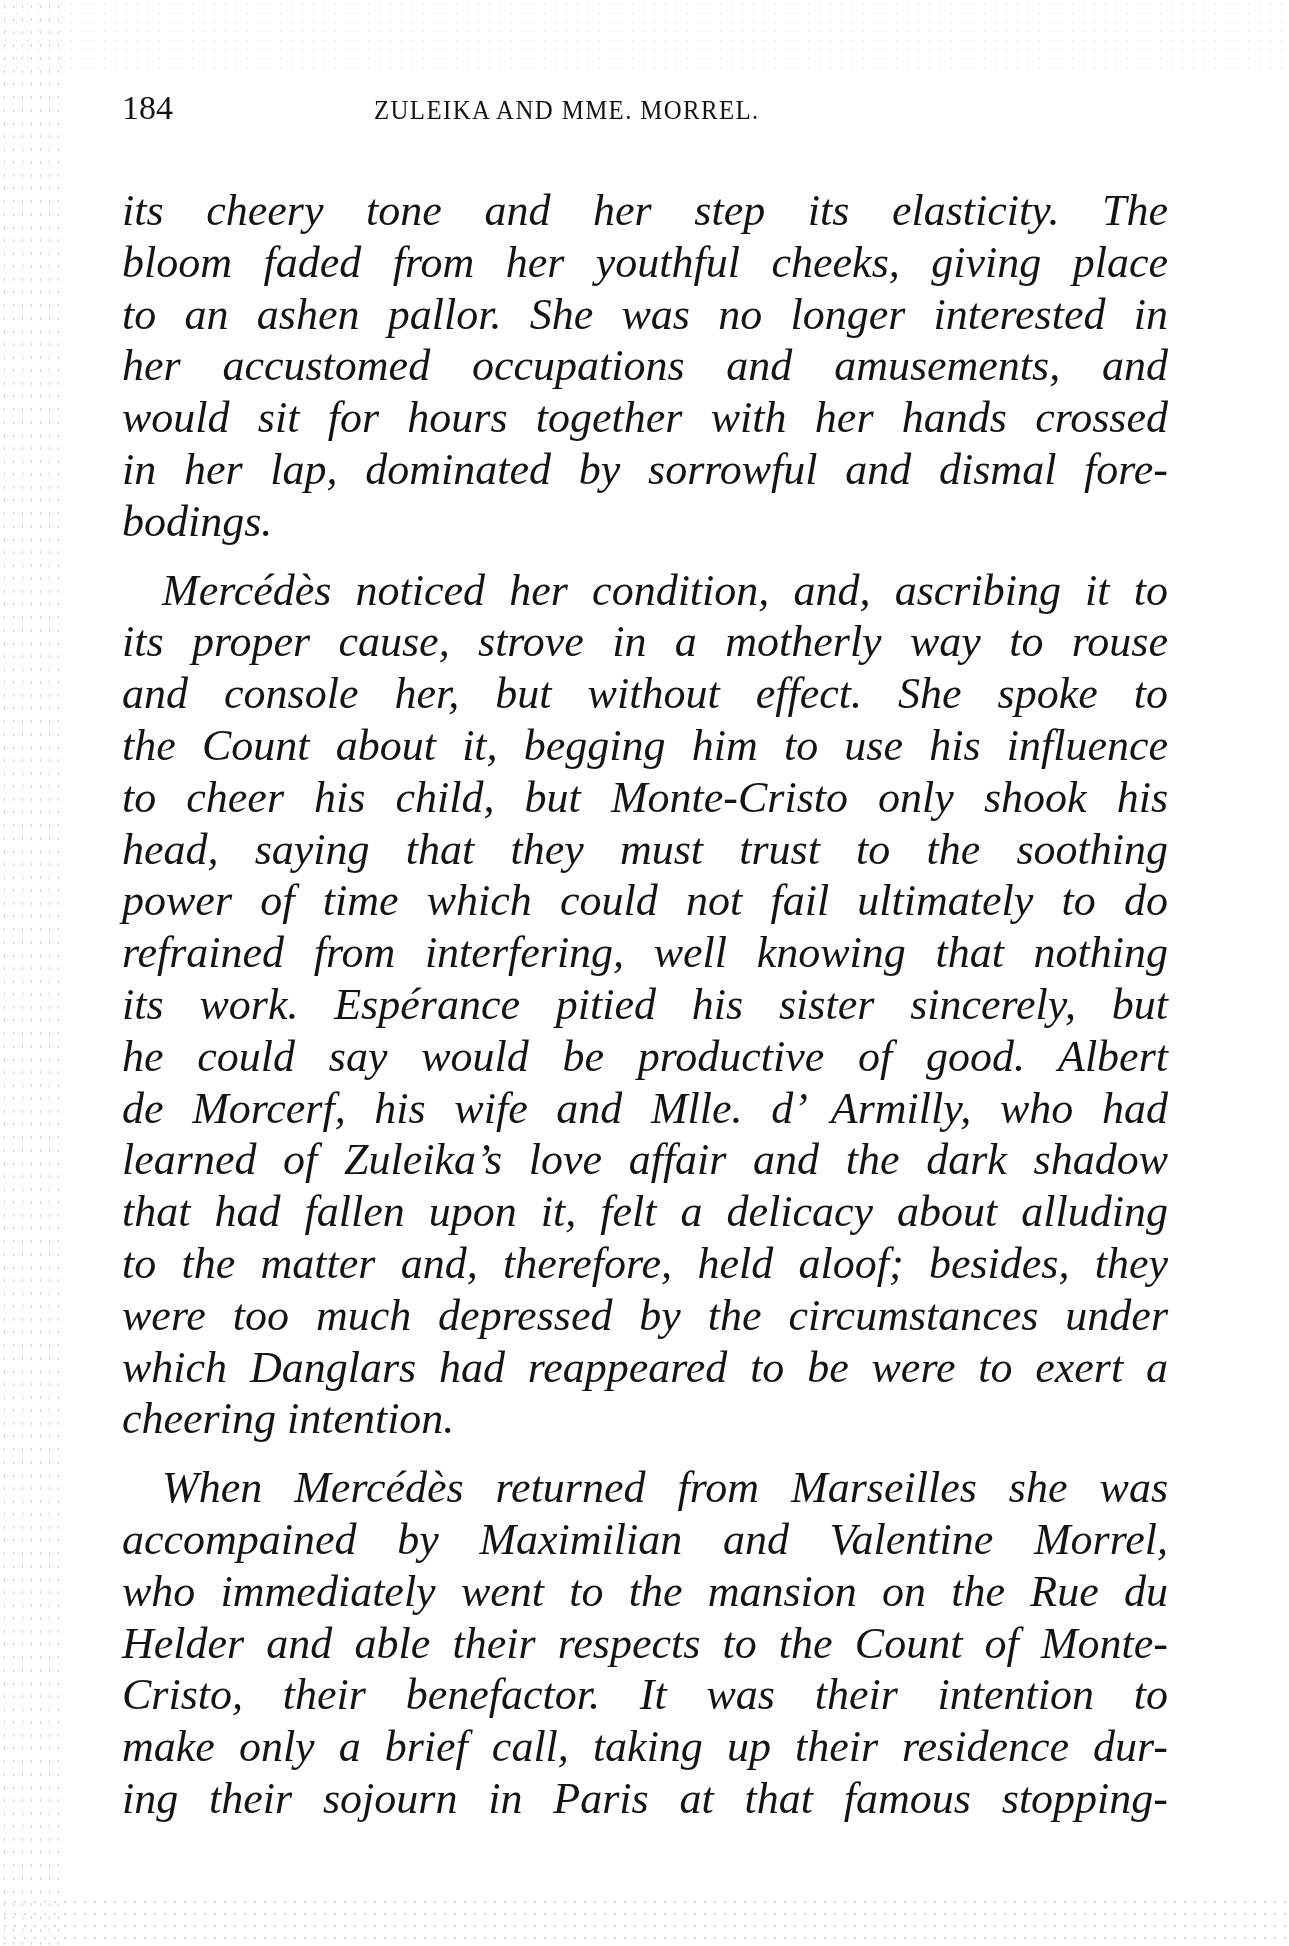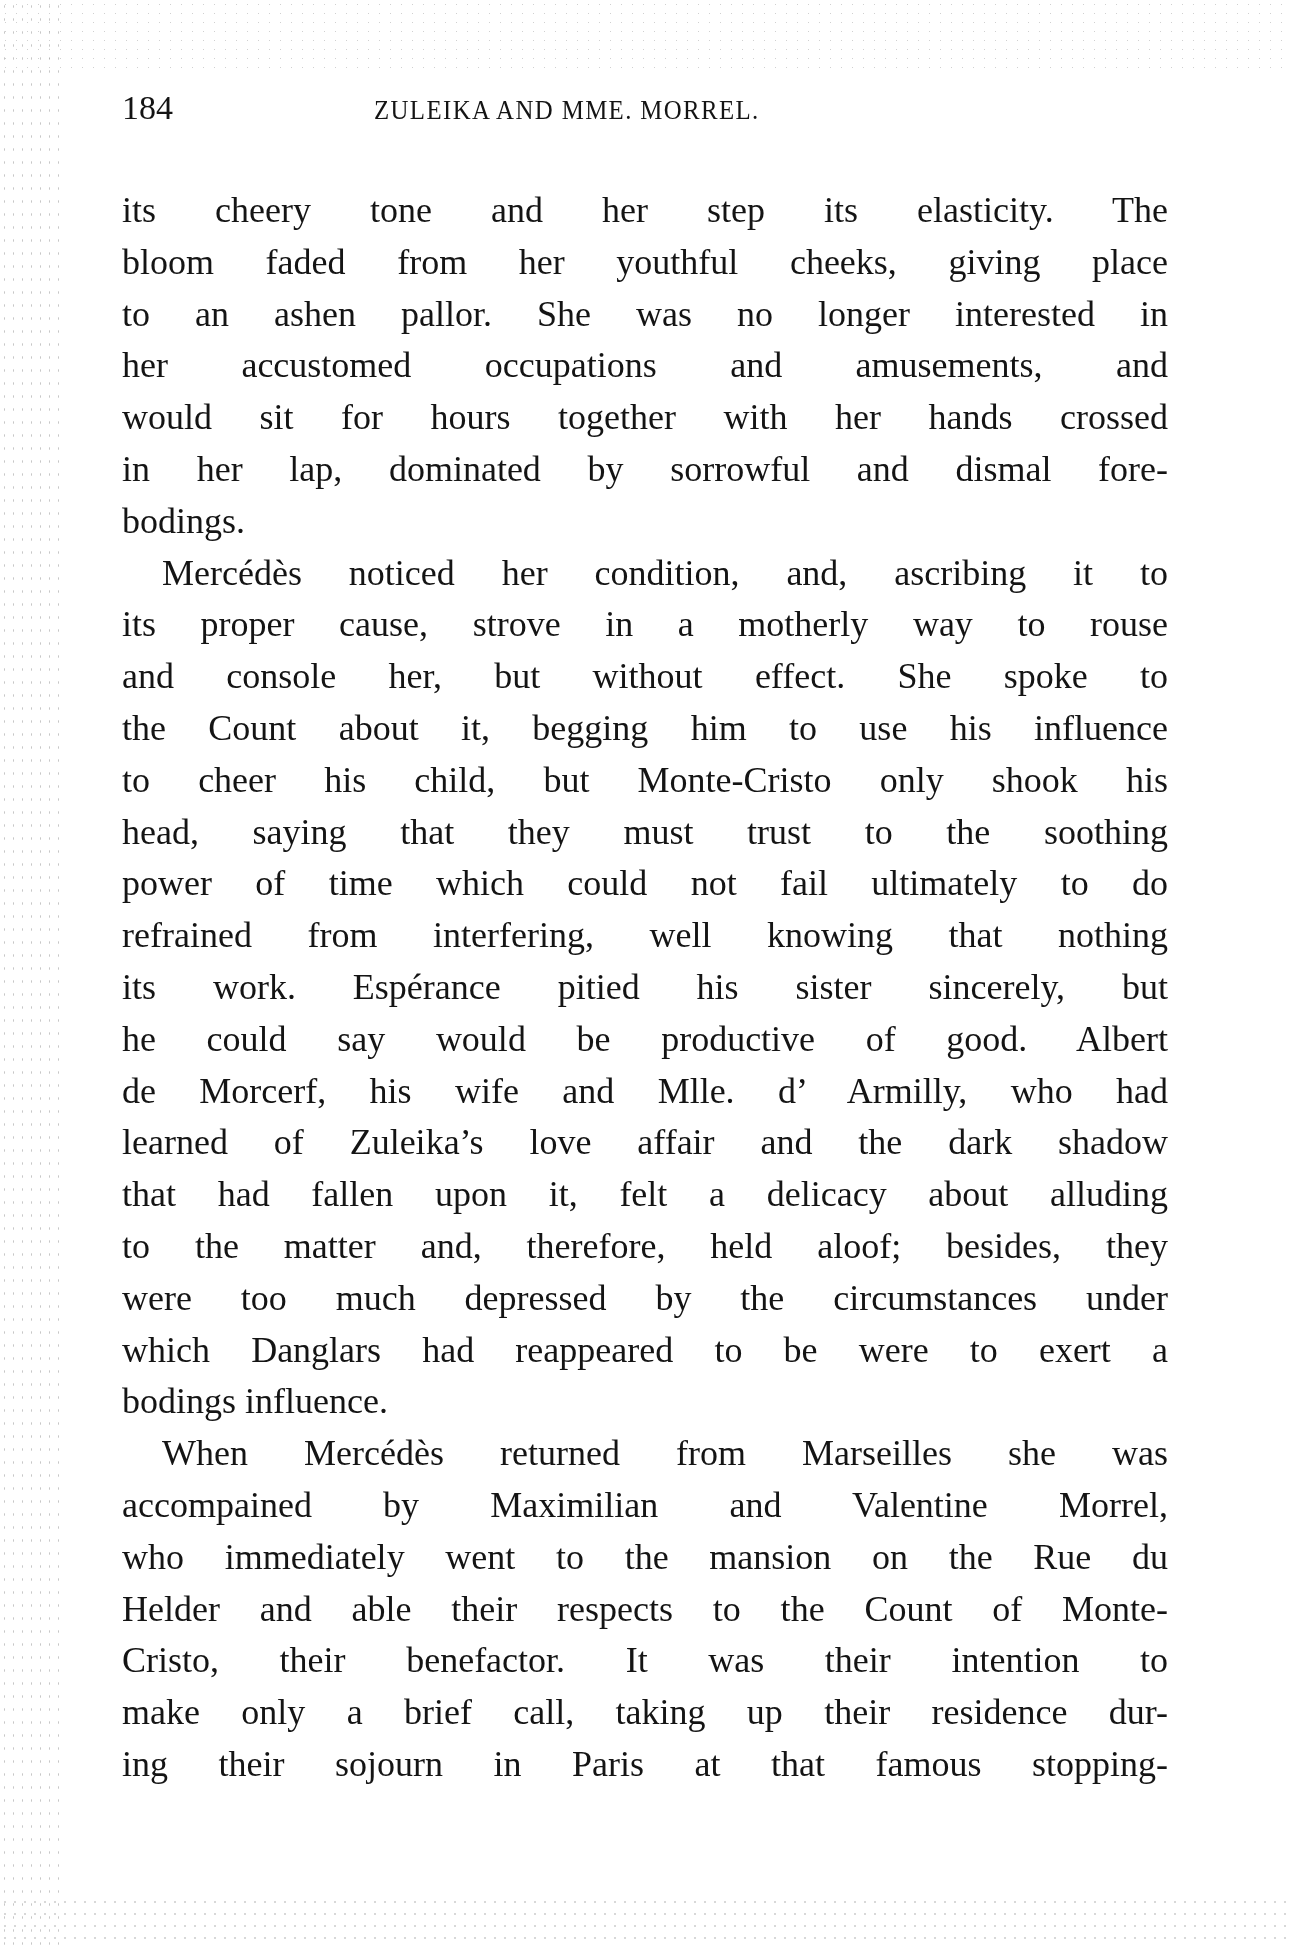--- a/index.html
+++ b/index.html
@@ -35,25 +35,25 @@
   .running-title {
     position: absolute; left: 252px; top: 4px;
     font-size: 27px; line-height: 40px; letter-spacing: 1.5px;
     transform: scaleX(0.92); transform-origin: left center;
   }
   .text-block {
     position: absolute; left: 122px; top: 185px; width: 1046px;
   }
   .line {
     display: block; height: 51.8px; line-height: 51.8px;
-    font-size: 36px; white-space: nowrap;
-    text-align: justify; text-align-last: justify;
+    font-size: 44px; white-space: nowrap;
+    text-align: justify; text-align-last: justify; font-style: italic;
   }
   .line.last { text-align-last: left; }
-  .line.indent { padding-left: 40px; }
+  .line.indent { padding-left: 40px; margin-top: 17px; }
 </style>
 </head>
 <body>
 
 <div class="speckle-left"></div>
 <div class="speckle-top"></div>
 <div class="speckle-bottom"></div>
 
 <div class="running-head">
   <span class="page-number">184</span>
@@ -77,21 +77,21 @@
     <span class="line">power of time which could not fail ultimately to do</span>
     <span class="line">refrained from interfering, well knowing that nothing</span>
     <span class="line">its work. Espérance pitied his sister sincerely, but</span>
     <span class="line">he could say would be productive of good. Albert</span>
     <span class="line">de Morcerf, his wife and Mlle. d’ Armilly, who had</span>
     <span class="line">learned of Zuleika’s love affair and the dark shadow</span>
     <span class="line">that had fallen upon it, felt a delicacy about alluding</span>
     <span class="line">to the matter and, therefore, held aloof; besides, they</span>
     <span class="line">were too much depressed by the circumstances under</span>
     <span class="line">which Danglars had reappeared to be were to exert a</span>
-    <span class="line last">bodings influence.</span>
+    <span class="line last">cheering intention.</span>
     <span class="line indent">When Mercédès returned from Marseilles she was</span>
     <span class="line">accompained by Maximilian and Valentine Morrel,</span>
     <span class="line">who immediately went to the mansion on the Rue du</span>
     <span class="line">Helder and able their respects to the Count of Monte-</span>
     <span class="line">Cristo, their benefactor. It was their intention to</span>
     <span class="line">make only a brief call, taking up their residence dur-</span>
     <span class="line">ing their sojourn in Paris at that famous stopping-</span>
   </div>
 
 </body></html>

